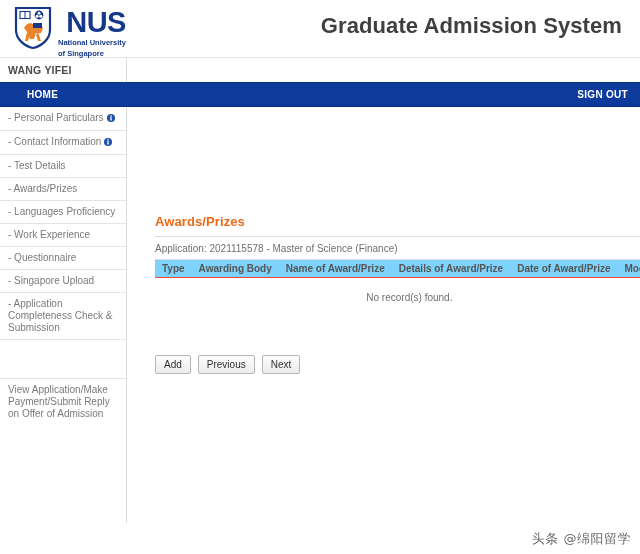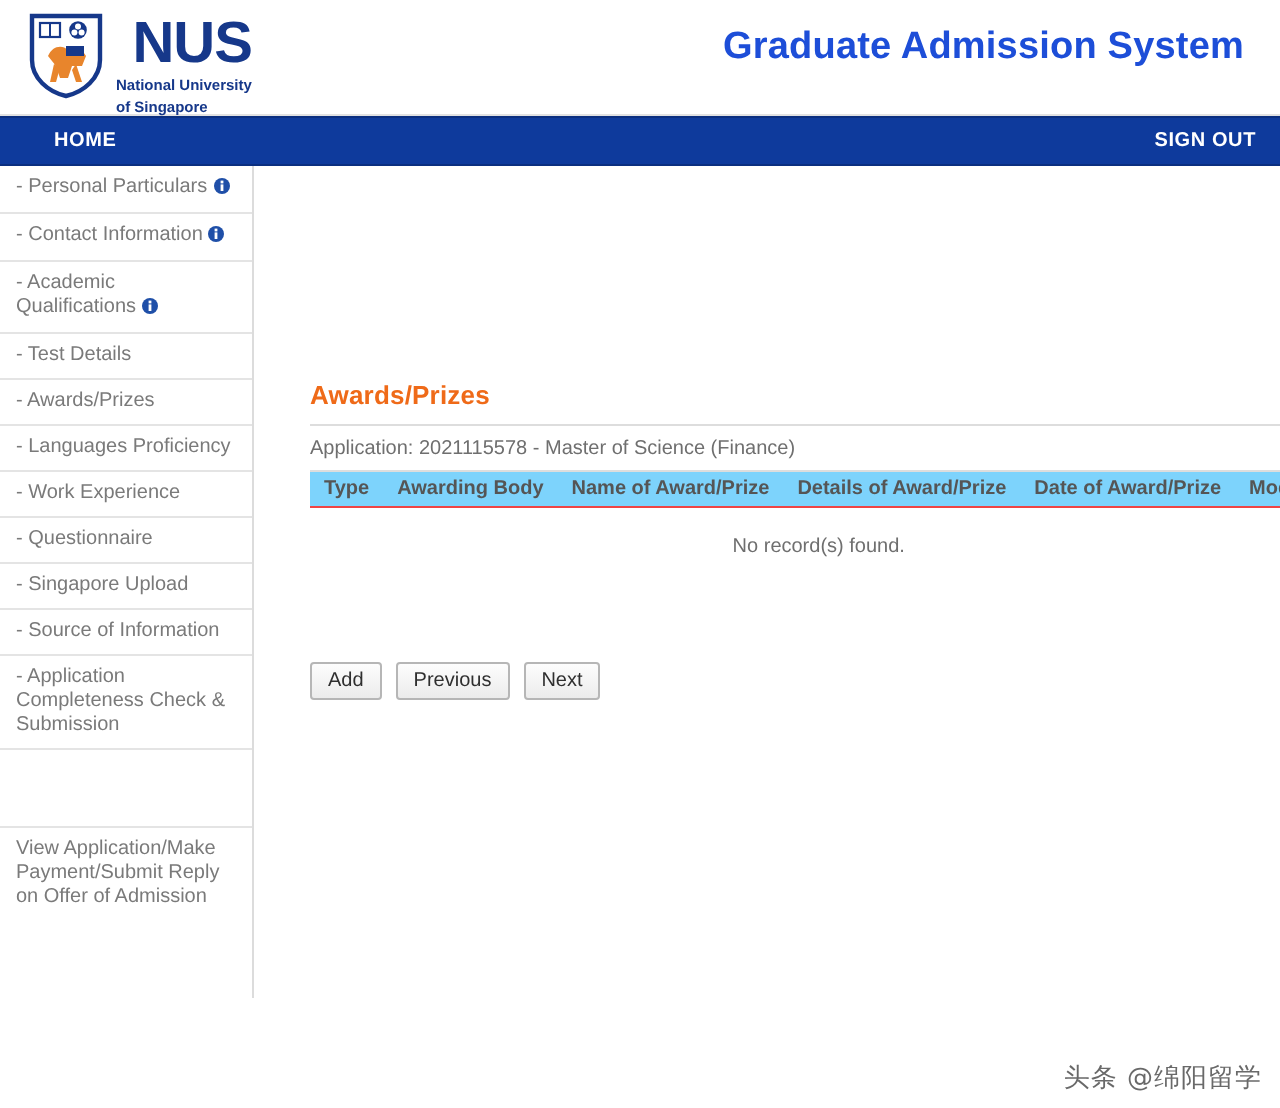--- a/index.html
+++ b/index.html
@@ -68,32 +68,33 @@
     font-weight: bold;
     color: #16388a;
     margin-top: 2px;
   }
   .app-title {
     position: absolute;
     right: 18px;
     top: 13px;
     font-family: "Liberation Sans", sans-serif;
     font-weight: bold;
-    font-size: 19px;
-    color: #1d4ed8;
+    font-size: 22px;
+    color: #404040;
     letter-spacing: 0.1px;
   }
 
   
   .navbar {
     height: 23px;
     background: #0e3a9c;
     position: relative;
     border-top: 1px solid #0b2f80;
     border-bottom: 1px solid #0b2f80;
+    margin-top: 24px;
   }
   .nav-home {
     position: absolute;
     left: 27px;
     top: 6px;
     font-size: 10px;
     font-weight: bold;
     color: #ffffff;
     letter-spacing: 0.3px;
     text-decoration: none;
@@ -273,32 +274,26 @@
           <a class="sb-item"><span class="lbl">- Personal Particulars</span><span class="info-dot"><svg width="8" height="8" viewBox="0 0 8 8">
                 <circle cx="4" cy="4" r="4" fill="#1f4fa8"></circle>
                 <rect x="3.3" y="3.2" width="1.4" height="3.3" fill="#ffffff"></rect>
                 <rect x="3.3" y="1.3" width="1.4" height="1.4" fill="#ffffff"></rect>
               </svg></span></a>
           <a class="sb-item"><span class="lbl">- Contact Information</span><span class="info-dot"><svg width="8" height="8" viewBox="0 0 8 8">
                 <circle cx="4" cy="4" r="4" fill="#1f4fa8"></circle>
                 <rect x="3.3" y="3.2" width="1.4" height="3.3" fill="#ffffff"></rect>
                 <rect x="3.3" y="1.3" width="1.4" height="1.4" fill="#ffffff"></rect>
               </svg></span></a>
-          <a class="sb-item"><span class="lbl">- Academic Qualifications</span><span class="info-dot"><svg width="8" height="8" viewBox="0 0 8 8">
-                <circle cx="4" cy="4" r="4" fill="#1f4fa8"></circle>
-                <rect x="3.3" y="3.2" width="1.4" height="3.3" fill="#ffffff"></rect>
-                <rect x="3.3" y="1.3" width="1.4" height="1.4" fill="#ffffff"></rect>
-              </svg></span></a>
           <a class="sb-item"><span class="lbl">- Test Details</span></a>
           <a class="sb-item"><span class="lbl">- Awards/Prizes</span></a>
           <a class="sb-item"><span class="lbl">- Languages Proficiency</span></a>
           <a class="sb-item"><span class="lbl">- Work Experience</span></a>
           <a class="sb-item"><span class="lbl">- Questionnaire</span></a>
           <a class="sb-item"><span class="lbl">- Singapore Upload</span></a>
-          <a class="sb-item"><span class="lbl">- Source of Information</span></a>
           <a class="sb-item"><span class="lbl">- Application Completeness Check &amp; Submission</span></a>
         </div>
       <div class="sb-spacer"></div>
       <div id="sb-bottom">
           <a class="sb-item"><span class="lbl">View Application/Make Payment/Submit Reply on Offer of Admission</span></a>
         </div>
     </div>
 
     <div class="content">
       <div class="page-title">Awards/Prizes</div>

